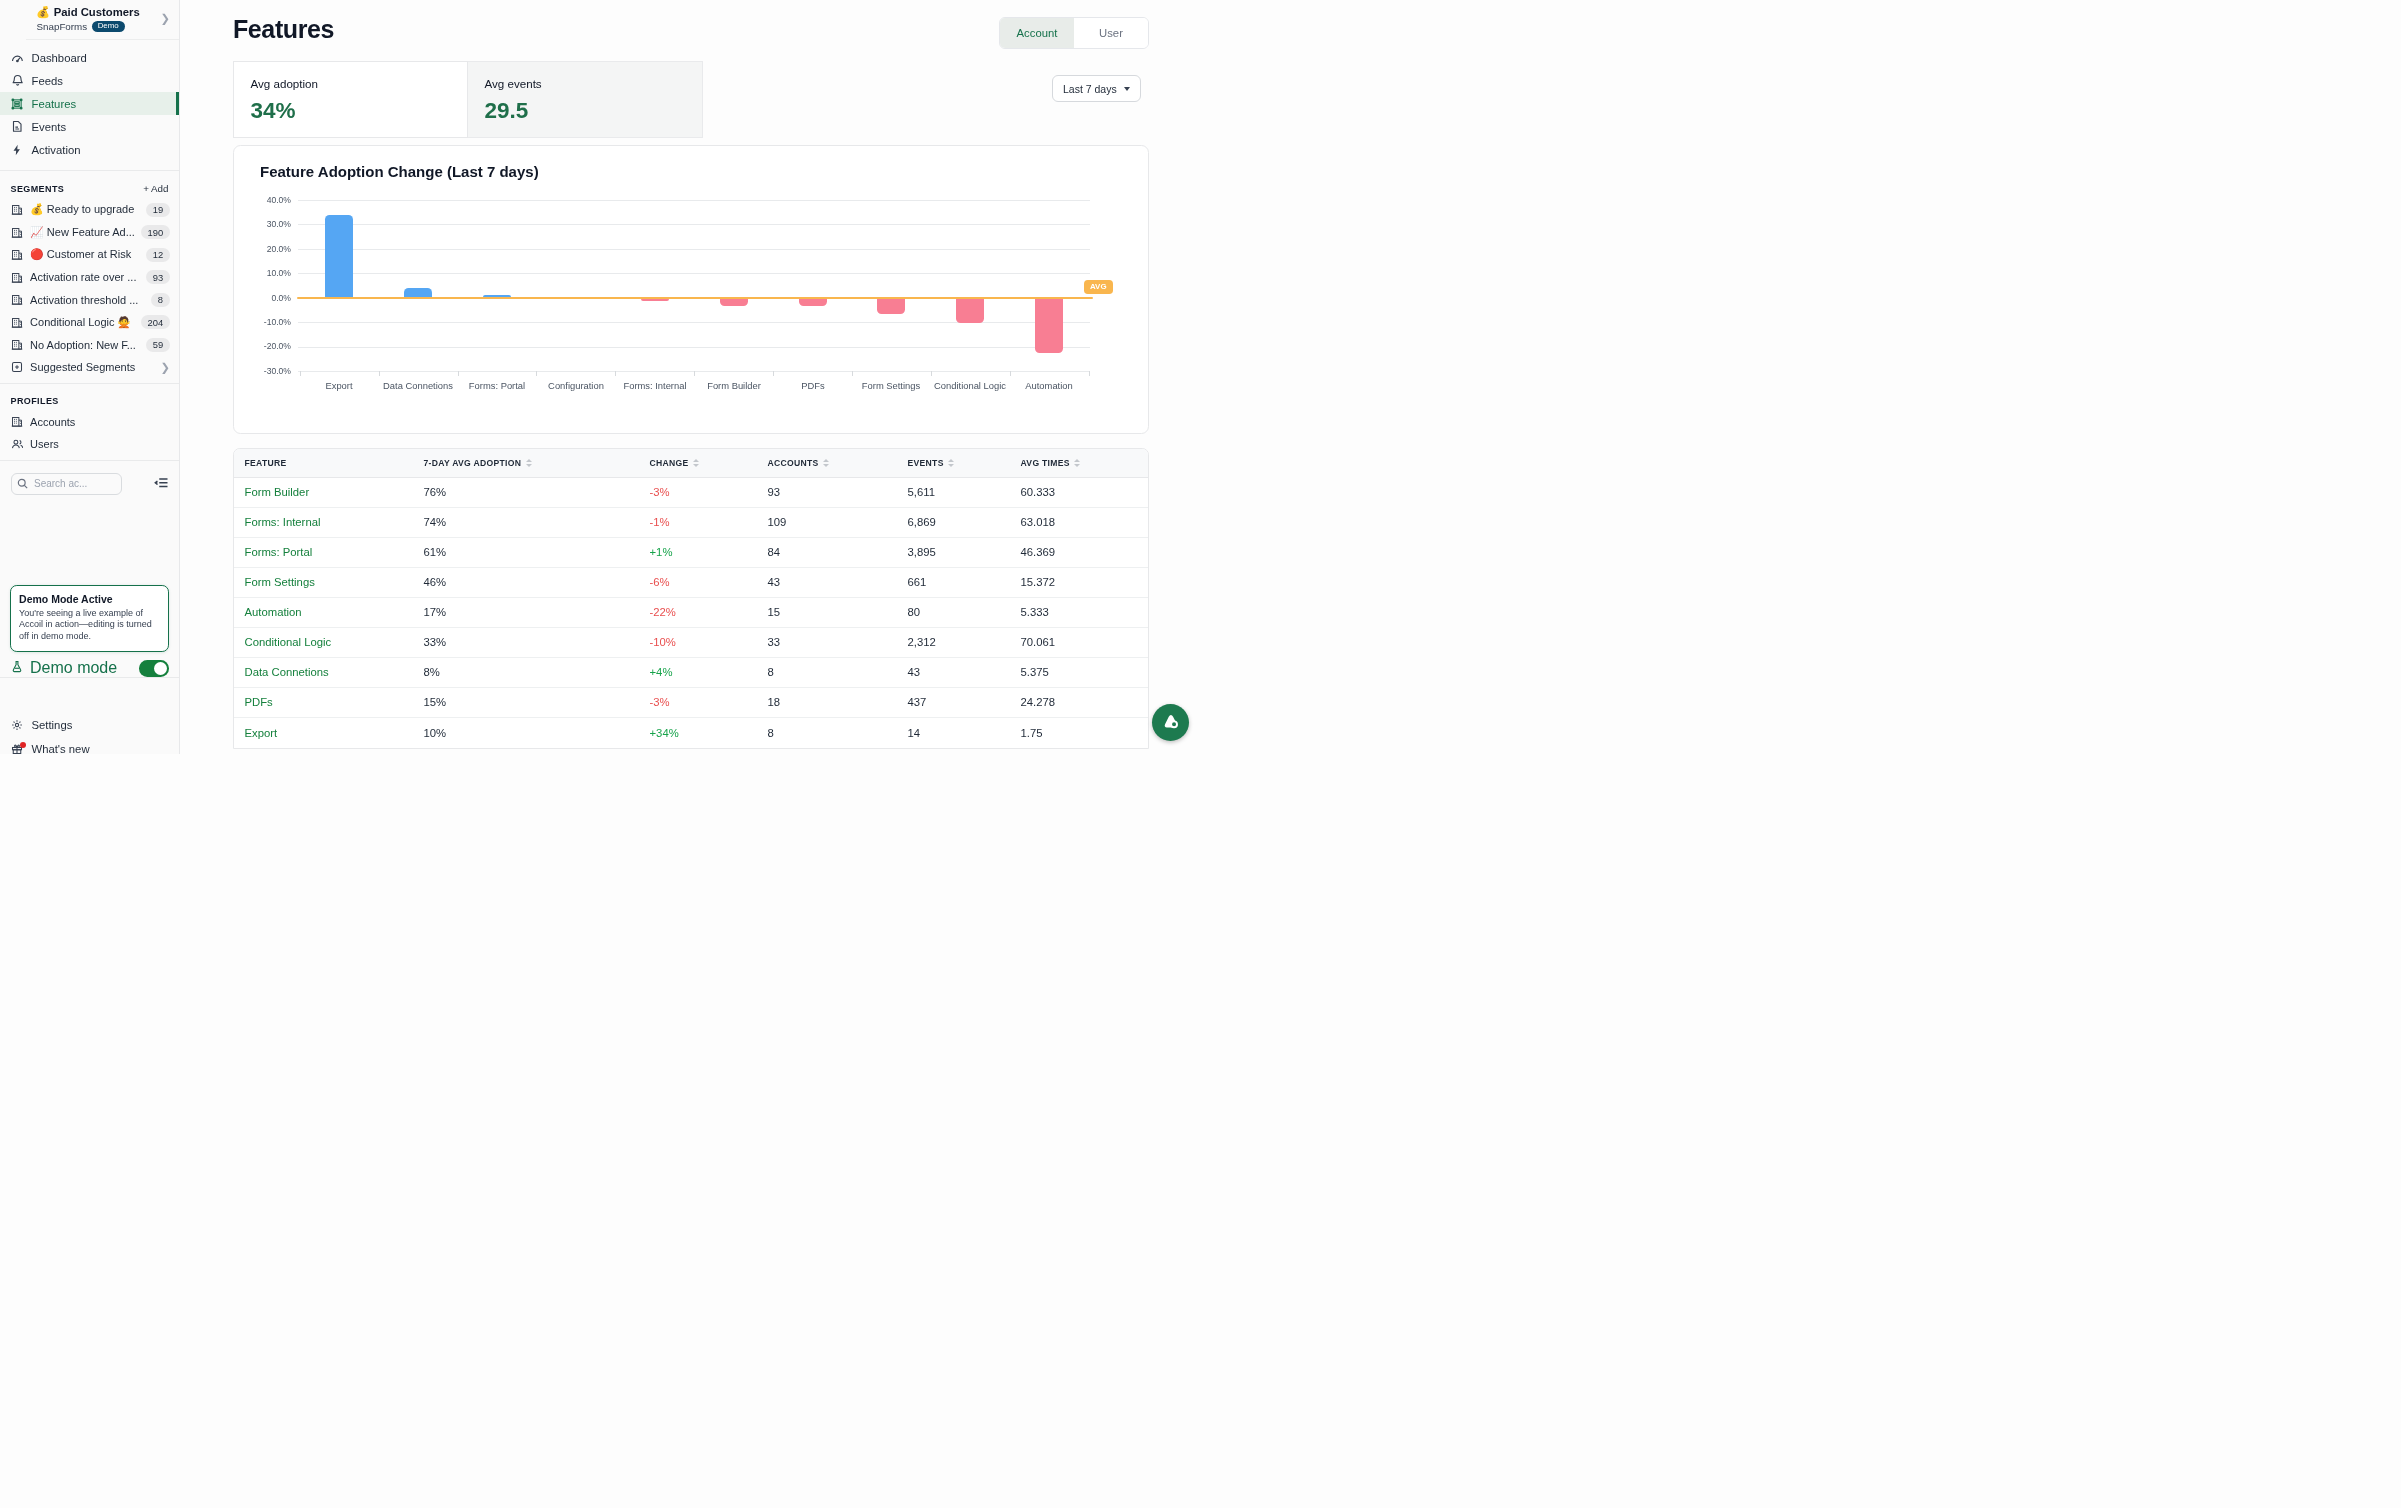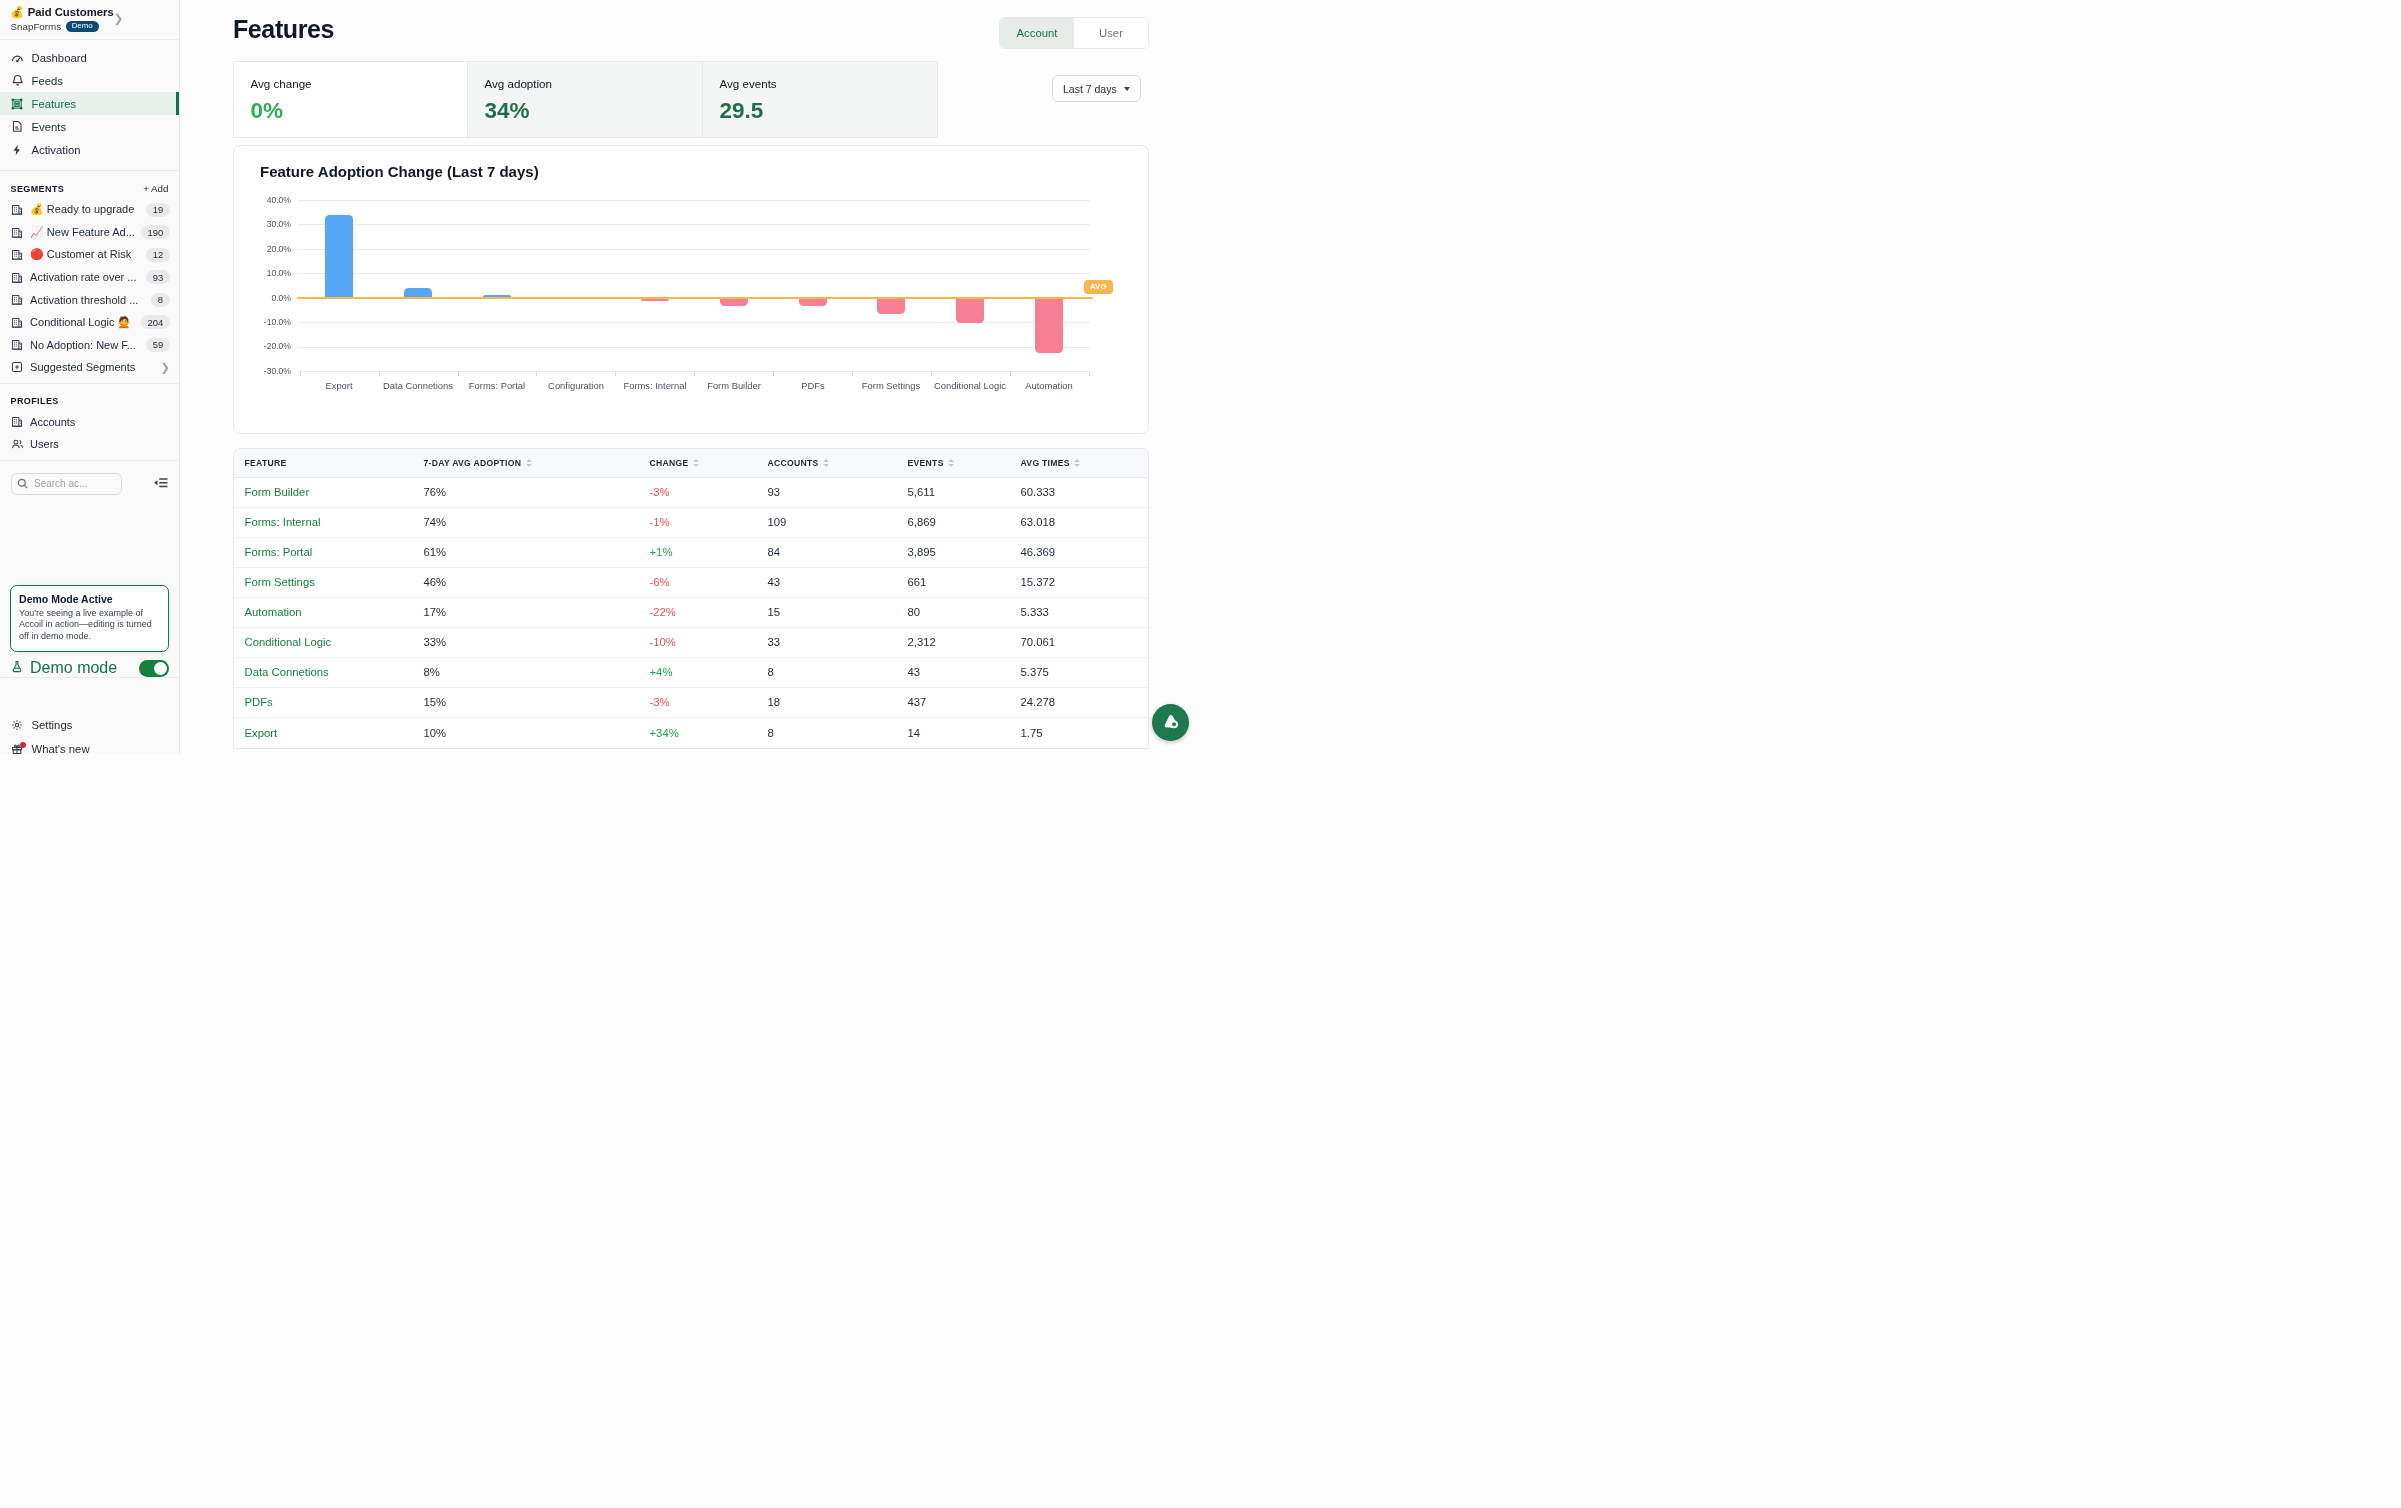--- a/index.html
+++ b/index.html
@@ -2,21 +2,21 @@
 <html style="font-size:12px"><head>
 <meta charset="utf-8">
 <style>
   * { margin:0; padding:0; box-sizing:border-box; }
   html,body { width:1201px; height:754px; overflow:hidden; }
   body { font-family:"Liberation Sans","DejaVu Sans",sans-serif; background:#fdfdfd; color:#1f2937; }
   .page { position:relative; width:1201px; height:754px; display:flex; }
 
   
   .sidebar { position:relative; width:180px; height:100%; background:#fafafa; border-right:0.8px solid #e7e8ea; flex:0 0 180px; }
-  .ws { display:flex; align-items:center; padding:6px 9px 7.5px 10.5px; border-bottom:0.8px solid #eceded; cursor:pointer; }
+  .ws { display:flex; align-items:center; justify-content:space-between; padding:6px 9px 7.5px 10.5px; border-bottom:0.8px solid #eceded; cursor:pointer;margin-left:26px; }
   .ws-name { font-size:11.3px; font-weight:700; color:#111827; }
   .ws-sub { font-size:9.8px; color:#374151; margin-top:1.5px; display:flex; align-items:center; gap:4.5px; }
   .badge { background:#0c4a6e; color:#fff; font-size:7.9px; font-weight:400; padding:0.8px 6px 1.5px; border-radius:750px; }
   .chev { color:#9ca3af; font-size:11.3px; }
 
   .nav { padding:6px 0 4.5px; }
   .nav-item { display:flex; align-items:center; gap:7.5px; height:23px; padding:0 10.5px; font-size:11.3px; color:#1f2937; cursor:pointer; position:relative; }
   .nav-item .ic { width:13.5px; display:flex; justify-content:center; color:#374151; }
   .nav-item.active { background:#e7f0ea; color:#15714b; font-weight:500; }
   .nav-item.active .ic { color:#15714b; }
@@ -366,24 +366,20 @@
   <main class="main">
     <div class="main-head">
       <h1>Features</h1>
       <div class="view-toggle" id="view-toggle">
           <div class="seg active">Account</div>
           <div class="seg">User</div>
         </div>
     </div>
 
     <div class="stats" id="stats">
-        <div class="stat-card">
-          <div class="s-label">Avg change</div>
-          <div class="s-value bright">0%</div>
-        </div>
         <div class="stat-card">
           <div class="s-label">Avg adoption</div>
           <div class="s-value">34%</div>
         </div>
         <div class="stat-card">
           <div class="s-label">Avg events</div>
           <div class="s-value">29.5</div>
         </div>
       </div>
 

